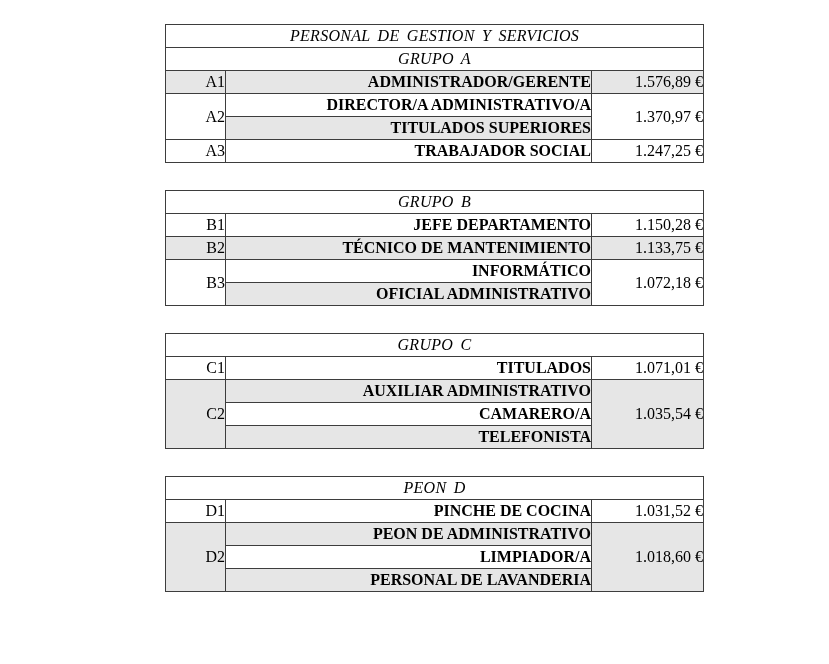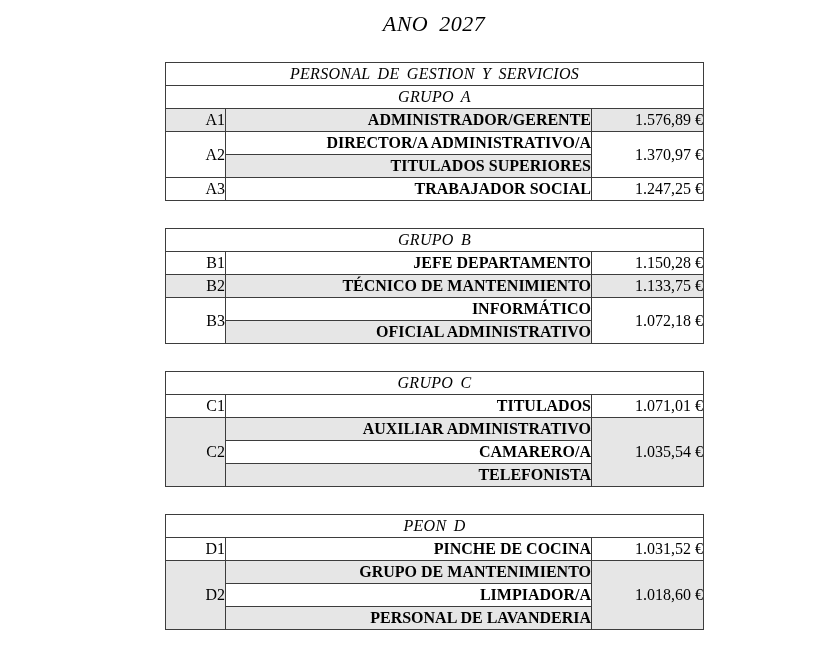--- a/index.html
+++ b/index.html
@@ -61,21 +61,20 @@
   td.code   { text-align: right; }
   td.job    { text-align: right; padding-left: 7px; font-weight: bold; }
   td.sal    { text-align: right; }
   td.sh     { background: var(--shade); }
 </style>
 </head>
 <body>
 
 <div class="content">
 
-  <h1 class="doc-title">ANO 2027</h1>
 
   <table class="grp">
     <colgroup>
         <col class="c-code">
         <col class="c-title">
         <col class="c-salary">
       </colgroup>
     <tbody>
         <tr>
       <td class="hdr" colspan="3">PERSONAL DE GESTION Y SERVICIOS</td>
@@ -174,21 +173,21 @@
         <tr>
       <td class="hdr" colspan="3">PEON D</td>
     </tr>
     <tr>
       <td class="code">D1</td>
       <td class="job">PINCHE DE COCINA</td>
       <td class="sal">1.031,52 €</td>
     </tr>
     <tr>
       <td class="code sh" rowspan="3">D2</td>
-      <td class="job sh">GRUPO DE MANTENIMIENTO</td>
+      <td class="job sh">PEON DE ADMINISTRATIVO</td>
       <td class="sal sh" rowspan="3">1.018,60 €</td>
     </tr>
     <tr>
       <td class="job">LIMPIADOR/A</td>
     </tr>
     <tr>
       <td class="job sh">PERSONAL DE LAVANDERIA</td>
     </tr>
   </tbody>
     </table>

